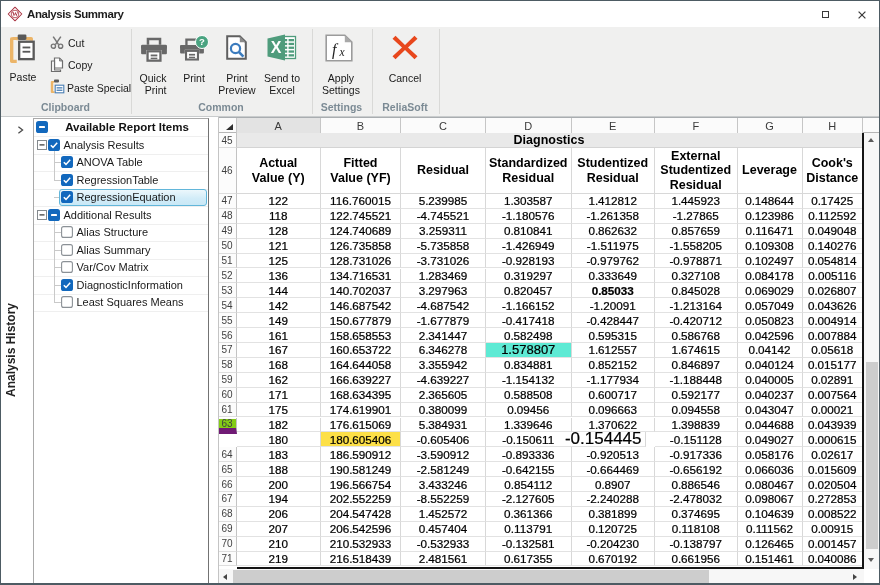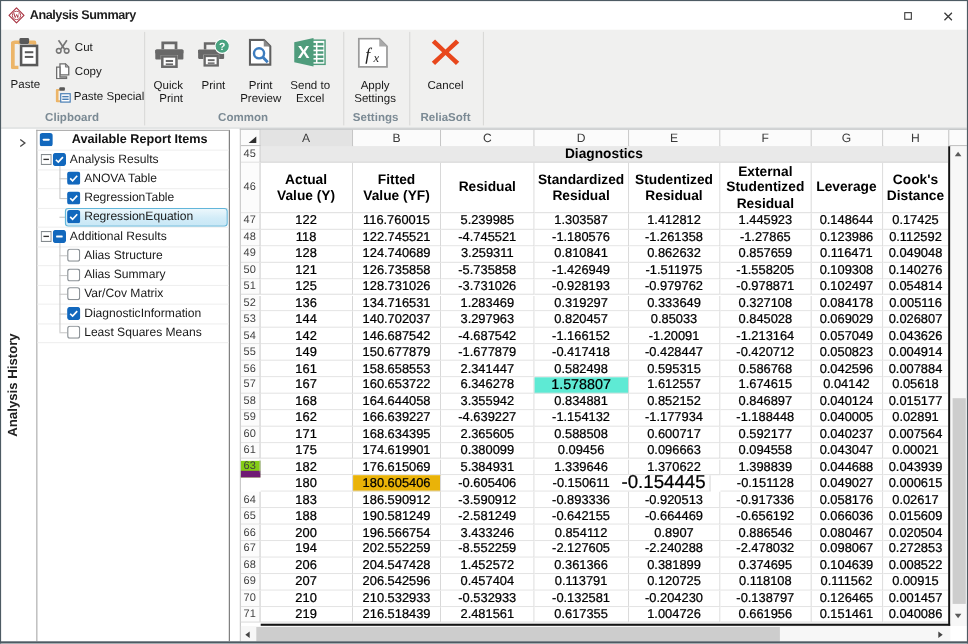--- a/index.html
+++ b/index.html
@@ -294,21 +294,21 @@
 <div class="abs ctr" style="left:486.0px;top:268.5px;width:85.5px;height:14.9px;background:#fff;border-right:1px solid #d8d8d8;border-bottom:1px solid #e2e2e2;box-sizing:border-box;font-size:11.7px;font-weight:400;color:#000;-webkit-text-stroke:0.22px #000">0.319297</div>
 <div class="abs ctr" style="left:571.5px;top:268.5px;width:83.5px;height:14.9px;background:#fff;border-right:1px solid #d8d8d8;border-bottom:1px solid #e2e2e2;box-sizing:border-box;font-size:11.7px;font-weight:400;color:#000;-webkit-text-stroke:0.22px #000">0.333649</div>
 <div class="abs ctr" style="left:655.0px;top:268.5px;width:82.5px;height:14.9px;background:#fff;border-right:1px solid #d8d8d8;border-bottom:1px solid #e2e2e2;box-sizing:border-box;font-size:11.7px;font-weight:400;color:#000;-webkit-text-stroke:0.22px #000">0.327108</div>
 <div class="abs ctr" style="left:737.5px;top:268.5px;width:65px;height:14.9px;background:#fff;border-right:1px solid #d8d8d8;border-bottom:1px solid #e2e2e2;box-sizing:border-box;font-size:11.7px;font-weight:400;color:#000;-webkit-text-stroke:0.22px #000">0.084178</div>
 <div class="abs ctr" style="left:802.5px;top:268.5px;width:60.5px;height:14.9px;background:#fff;border-right:1px solid #d8d8d8;border-bottom:1px solid #e2e2e2;box-sizing:border-box;font-size:11.7px;font-weight:400;color:#000;-webkit-text-stroke:0.22px #000">0.005116</div>
 <div class="abs ctr" style="left:218.5px;top:283.4px;width:18px;height:14.9px;background:#fcfcfc;border-right:1px solid #c3c3c3;border-bottom:1px solid #dedede;box-sizing:border-box;font-size:10px;color:#3f3f3f">53</div>
 <div class="abs ctr" style="left:236.5px;top:283.4px;width:84.5px;height:14.9px;background:#fff;border-right:1px solid #d8d8d8;border-bottom:1px solid #e2e2e2;box-sizing:border-box;font-size:11.7px;font-weight:400;color:#000;-webkit-text-stroke:0.22px #000">144</div>
 <div class="abs ctr" style="left:321.0px;top:283.4px;width:80px;height:14.9px;background:#fff;border-right:1px solid #d8d8d8;border-bottom:1px solid #e2e2e2;box-sizing:border-box;font-size:11.7px;font-weight:400;color:#000;-webkit-text-stroke:0.22px #000">140.702037</div>
 <div class="abs ctr" style="left:401.0px;top:283.4px;width:85px;height:14.9px;background:#fff;border-right:1px solid #d8d8d8;border-bottom:1px solid #e2e2e2;box-sizing:border-box;font-size:11.7px;font-weight:400;color:#000;-webkit-text-stroke:0.22px #000">3.297963</div>
 <div class="abs ctr" style="left:486.0px;top:283.4px;width:85.5px;height:14.9px;background:#fff;border-right:1px solid #d8d8d8;border-bottom:1px solid #e2e2e2;box-sizing:border-box;font-size:11.7px;font-weight:400;color:#000;-webkit-text-stroke:0.22px #000">0.820457</div>
-<div class="abs ctr" style="left:571.5px;top:283.4px;width:83.5px;height:14.9px;background:#fff;border-right:1px solid #d8d8d8;border-bottom:1px solid #e2e2e2;box-sizing:border-box;font-size:11.7px;font-weight:400;color:#000;-webkit-text-stroke:0.22px #000">0.85033</div>
+<div class="abs ctr" style="left:571.5px;top:283.4px;width:83.5px;height:14.9px;background:#fff;border-right:1px solid #d8d8d8;border-bottom:1px solid #e2e2e2;box-sizing:border-box;font-size:11.7px;font-weight:700;color:#000;-webkit-text-stroke:0.22px #000">0.85033</div>
 <div class="abs ctr" style="left:655.0px;top:283.4px;width:82.5px;height:14.9px;background:#fff;border-right:1px solid #d8d8d8;border-bottom:1px solid #e2e2e2;box-sizing:border-box;font-size:11.7px;font-weight:400;color:#000;-webkit-text-stroke:0.22px #000">0.845028</div>
 <div class="abs ctr" style="left:737.5px;top:283.4px;width:65px;height:14.9px;background:#fff;border-right:1px solid #d8d8d8;border-bottom:1px solid #e2e2e2;box-sizing:border-box;font-size:11.7px;font-weight:400;color:#000;-webkit-text-stroke:0.22px #000">0.069029</div>
 <div class="abs ctr" style="left:802.5px;top:283.4px;width:60.5px;height:14.9px;background:#fff;border-right:1px solid #d8d8d8;border-bottom:1px solid #e2e2e2;box-sizing:border-box;font-size:11.7px;font-weight:400;color:#000;-webkit-text-stroke:0.22px #000">0.026807</div>
 <div class="abs ctr" style="left:218.5px;top:298.3px;width:18px;height:14.9px;background:#fcfcfc;border-right:1px solid #c3c3c3;border-bottom:1px solid #dedede;box-sizing:border-box;font-size:10px;color:#3f3f3f">54</div>
 <div class="abs ctr" style="left:236.5px;top:298.3px;width:84.5px;height:14.9px;background:#fff;border-right:1px solid #d8d8d8;border-bottom:1px solid #e2e2e2;box-sizing:border-box;font-size:11.7px;font-weight:400;color:#000;-webkit-text-stroke:0.22px #000">142</div>
 <div class="abs ctr" style="left:321.0px;top:298.3px;width:80px;height:14.9px;background:#fff;border-right:1px solid #d8d8d8;border-bottom:1px solid #e2e2e2;box-sizing:border-box;font-size:11.7px;font-weight:400;color:#000;-webkit-text-stroke:0.22px #000">146.687542</div>
 <div class="abs ctr" style="left:401.0px;top:298.3px;width:85px;height:14.9px;background:#fff;border-right:1px solid #d8d8d8;border-bottom:1px solid #e2e2e2;box-sizing:border-box;font-size:11.7px;font-weight:400;color:#000;-webkit-text-stroke:0.22px #000">-4.687542</div>
 <div class="abs ctr" style="left:486.0px;top:298.3px;width:85.5px;height:14.9px;background:#fff;border-right:1px solid #d8d8d8;border-bottom:1px solid #e2e2e2;box-sizing:border-box;font-size:11.7px;font-weight:400;color:#000;-webkit-text-stroke:0.22px #000">-1.166152</div>
 <div class="abs ctr" style="left:571.5px;top:298.3px;width:83.5px;height:14.9px;background:#fff;border-right:1px solid #d8d8d8;border-bottom:1px solid #e2e2e2;box-sizing:border-box;font-size:11.7px;font-weight:400;color:#000;-webkit-text-stroke:0.22px #000">-1.20091</div>
 <div class="abs ctr" style="left:655.0px;top:298.3px;width:82.5px;height:14.9px;background:#fff;border-right:1px solid #d8d8d8;border-bottom:1px solid #e2e2e2;box-sizing:border-box;font-size:11.7px;font-weight:400;color:#000;-webkit-text-stroke:0.22px #000">-1.213164</div>
@@ -381,21 +381,21 @@
 <div class="abs ctr" style="left:236.5px;top:417.5px;width:84.5px;height:14.9px;background:#fff;border-right:1px solid #d8d8d8;border-bottom:1px solid #e2e2e2;box-sizing:border-box;font-size:11.7px;font-weight:400;color:#000;-webkit-text-stroke:0.22px #000">182</div>
 <div class="abs ctr" style="left:321.0px;top:417.5px;width:80px;height:14.9px;background:#fff;border-right:1px solid #d8d8d8;border-bottom:1px solid #e2e2e2;box-sizing:border-box;font-size:11.7px;font-weight:400;color:#000;-webkit-text-stroke:0.22px #000">176.615069</div>
 <div class="abs ctr" style="left:401.0px;top:417.5px;width:85px;height:14.9px;background:#fff;border-right:1px solid #d8d8d8;border-bottom:1px solid #e2e2e2;box-sizing:border-box;font-size:11.7px;font-weight:400;color:#000;-webkit-text-stroke:0.22px #000">5.384931</div>
 <div class="abs ctr" style="left:486.0px;top:417.5px;width:85.5px;height:14.9px;background:#fff;border-right:1px solid #d8d8d8;border-bottom:1px solid #e2e2e2;box-sizing:border-box;font-size:11.7px;font-weight:400;color:#000;-webkit-text-stroke:0.22px #000">1.339646</div>
 <div class="abs ctr" style="left:571.5px;top:417.5px;width:83.5px;height:14.9px;background:#fff;border-right:1px solid #d8d8d8;border-bottom:1px solid #e2e2e2;box-sizing:border-box;font-size:11.7px;font-weight:400;color:#000;-webkit-text-stroke:0.22px #000">1.370622</div>
 <div class="abs ctr" style="left:655.0px;top:417.5px;width:82.5px;height:14.9px;background:#fff;border-right:1px solid #d8d8d8;border-bottom:1px solid #e2e2e2;box-sizing:border-box;font-size:11.7px;font-weight:400;color:#000;-webkit-text-stroke:0.22px #000">1.398839</div>
 <div class="abs ctr" style="left:737.5px;top:417.5px;width:65px;height:14.9px;background:#fff;border-right:1px solid #d8d8d8;border-bottom:1px solid #e2e2e2;box-sizing:border-box;font-size:11.7px;font-weight:400;color:#000;-webkit-text-stroke:0.22px #000">0.044688</div>
 <div class="abs ctr" style="left:802.5px;top:417.5px;width:60.5px;height:14.9px;background:#fff;border-right:1px solid #d8d8d8;border-bottom:1px solid #e2e2e2;box-sizing:border-box;font-size:11.7px;font-weight:400;color:#000;-webkit-text-stroke:0.22px #000">0.043939</div>
 <div class="abs ctr" style="left:218.5px;top:419px;width:18px;height:14.9px;background:#84cc16;border-right:1px solid #c3c3c3;border-bottom:6px solid #701a75;box-sizing:border-box;font-size:10px;color:#3f3f3f">63</div>
 <div class="abs ctr" style="left:236.5px;top:432.4px;width:84.5px;height:14.9px;background:#fff;border-right:1px solid #d8d8d8;border-bottom:1px solid #e2e2e2;box-sizing:border-box;font-size:11.7px;font-weight:400;color:#000;-webkit-text-stroke:0.22px #000">180</div>
-<div class="abs ctr" style="left:321.0px;top:432.4px;width:80px;height:14.9px;background:#eab308;border-right:1px solid #d8d8d8;border-bottom:1px solid #e2e2e2;box-sizing:border-box;font-size:11.7px;font-weight:400;color:#000;-webkit-text-stroke:0.22px #000">180.605406</div>
+<div class="abs ctr" style="left:321.0px;top:432.4px;width:80px;height:14.9px;background:#fde047;border-right:1px solid #d8d8d8;border-bottom:1px solid #e2e2e2;box-sizing:border-box;font-size:11.7px;font-weight:400;color:#000;-webkit-text-stroke:0.22px #000">180.605406</div>
 <div class="abs ctr" style="left:401.0px;top:432.4px;width:85px;height:14.9px;background:#fff;border-right:1px solid #d8d8d8;border-bottom:1px solid #e2e2e2;box-sizing:border-box;font-size:11.7px;font-weight:400;color:#000;-webkit-text-stroke:0.22px #000">-0.605406</div>
 <div class="abs ctr" style="left:486.0px;top:432.4px;width:85.5px;height:14.9px;background:#fff;border-right:1px solid #d8d8d8;border-bottom:1px solid #e2e2e2;box-sizing:border-box;font-size:11.7px;font-weight:400;color:#000;-webkit-text-stroke:0.22px #000">-0.150611</div>
 <div class="abs ctr" style="left:562px;top:432.4px;width:83.5px;height:14.9px;background:#fff;border-right:1px solid #d8d8d8;border-bottom:1px solid #e2e2e2;box-sizing:border-box;font-size:17px;font-weight:400;color:#000;-webkit-text-stroke:0.22px #000">-0.154445</div>
 <div class="abs ctr" style="left:655.0px;top:432.4px;width:82.5px;height:14.9px;background:#fff;border-right:1px solid #d8d8d8;border-bottom:1px solid #e2e2e2;box-sizing:border-box;font-size:11.7px;font-weight:400;color:#000;-webkit-text-stroke:0.22px #000">-0.151128</div>
 <div class="abs ctr" style="left:737.5px;top:432.4px;width:65px;height:14.9px;background:#fff;border-right:1px solid #d8d8d8;border-bottom:1px solid #e2e2e2;box-sizing:border-box;font-size:11.7px;font-weight:400;color:#000;-webkit-text-stroke:0.22px #000">0.049027</div>
 <div class="abs ctr" style="left:802.5px;top:432.4px;width:60.5px;height:14.9px;background:#fff;border-right:1px solid #d8d8d8;border-bottom:1px solid #e2e2e2;box-sizing:border-box;font-size:11.7px;font-weight:400;color:#000;-webkit-text-stroke:0.22px #000">0.000615</div>
 <div class="abs ctr" style="left:218.5px;top:447.3px;width:18px;height:14.9px;background:#fcfcfc;border-right:1px solid #c3c3c3;border-bottom:1px solid #dedede;box-sizing:border-box;font-size:10px;color:#3f3f3f">64</div>
 <div class="abs ctr" style="left:236.5px;top:447.3px;width:84.5px;height:14.9px;background:#fff;border-right:1px solid #d8d8d8;border-bottom:1px solid #e2e2e2;box-sizing:border-box;font-size:11.7px;font-weight:400;color:#000;-webkit-text-stroke:0.22px #000">183</div>
 <div class="abs ctr" style="left:321.0px;top:447.3px;width:80px;height:14.9px;background:#fff;border-right:1px solid #d8d8d8;border-bottom:1px solid #e2e2e2;box-sizing:border-box;font-size:11.7px;font-weight:400;color:#000;-webkit-text-stroke:0.22px #000">186.590912</div>
 <div class="abs ctr" style="left:401.0px;top:447.3px;width:85px;height:14.9px;background:#fff;border-right:1px solid #d8d8d8;border-bottom:1px solid #e2e2e2;box-sizing:border-box;font-size:11.7px;font-weight:400;color:#000;-webkit-text-stroke:0.22px #000">-3.590912</div>
@@ -456,21 +456,21 @@
 <div class="abs ctr" style="left:486.0px;top:536.7px;width:85.5px;height:14.9px;background:#fff;border-right:1px solid #d8d8d8;border-bottom:1px solid #e2e2e2;box-sizing:border-box;font-size:11.7px;font-weight:400;color:#000;-webkit-text-stroke:0.22px #000">-0.132581</div>
 <div class="abs ctr" style="left:571.5px;top:536.7px;width:83.5px;height:14.9px;background:#fff;border-right:1px solid #d8d8d8;border-bottom:1px solid #e2e2e2;box-sizing:border-box;font-size:11.7px;font-weight:400;color:#000;-webkit-text-stroke:0.22px #000">-0.204230</div>
 <div class="abs ctr" style="left:655.0px;top:536.7px;width:82.5px;height:14.9px;background:#fff;border-right:1px solid #d8d8d8;border-bottom:1px solid #e2e2e2;box-sizing:border-box;font-size:11.7px;font-weight:400;color:#000;-webkit-text-stroke:0.22px #000">-0.138797</div>
 <div class="abs ctr" style="left:737.5px;top:536.7px;width:65px;height:14.9px;background:#fff;border-right:1px solid #d8d8d8;border-bottom:1px solid #e2e2e2;box-sizing:border-box;font-size:11.7px;font-weight:400;color:#000;-webkit-text-stroke:0.22px #000">0.126465</div>
 <div class="abs ctr" style="left:802.5px;top:536.7px;width:60.5px;height:14.9px;background:#fff;border-right:1px solid #d8d8d8;border-bottom:1px solid #e2e2e2;box-sizing:border-box;font-size:11.7px;font-weight:400;color:#000;-webkit-text-stroke:0.22px #000">0.001457</div>
 <div class="abs ctr" style="left:218.5px;top:551.6px;width:18px;height:14.9px;background:#fcfcfc;border-right:1px solid #c3c3c3;border-bottom:1px solid #dedede;box-sizing:border-box;font-size:10px;color:#3f3f3f">71</div>
 <div class="abs ctr" style="left:236.5px;top:551.6px;width:84.5px;height:14.9px;background:#fff;border-right:1px solid #d8d8d8;border-bottom:1px solid #e2e2e2;box-sizing:border-box;font-size:11.7px;font-weight:400;color:#000;-webkit-text-stroke:0.22px #000">219</div>
 <div class="abs ctr" style="left:321.0px;top:551.6px;width:80px;height:14.9px;background:#fff;border-right:1px solid #d8d8d8;border-bottom:1px solid #e2e2e2;box-sizing:border-box;font-size:11.7px;font-weight:400;color:#000;-webkit-text-stroke:0.22px #000">216.518439</div>
 <div class="abs ctr" style="left:401.0px;top:551.6px;width:85px;height:14.9px;background:#fff;border-right:1px solid #d8d8d8;border-bottom:1px solid #e2e2e2;box-sizing:border-box;font-size:11.7px;font-weight:400;color:#000;-webkit-text-stroke:0.22px #000">2.481561</div>
 <div class="abs ctr" style="left:486.0px;top:551.6px;width:85.5px;height:14.9px;background:#fff;border-right:1px solid #d8d8d8;border-bottom:1px solid #e2e2e2;box-sizing:border-box;font-size:11.7px;font-weight:400;color:#000;-webkit-text-stroke:0.22px #000">0.617355</div>
-<div class="abs ctr" style="left:571.5px;top:551.6px;width:83.5px;height:14.9px;background:#fff;border-right:1px solid #d8d8d8;border-bottom:1px solid #e2e2e2;box-sizing:border-box;font-size:11.7px;font-weight:400;color:#000;-webkit-text-stroke:0.22px #000">1.004726</div>
+<div class="abs ctr" style="left:571.5px;top:551.6px;width:83.5px;height:14.9px;background:#fff;border-right:1px solid #d8d8d8;border-bottom:1px solid #e2e2e2;box-sizing:border-box;font-size:11.7px;font-weight:400;color:#000;-webkit-text-stroke:0.22px #000">0.670192</div>
 <div class="abs ctr" style="left:655.0px;top:551.6px;width:82.5px;height:14.9px;background:#fff;border-right:1px solid #d8d8d8;border-bottom:1px solid #e2e2e2;box-sizing:border-box;font-size:11.7px;font-weight:400;color:#000;-webkit-text-stroke:0.22px #000">0.661956</div>
 <div class="abs ctr" style="left:737.5px;top:551.6px;width:65px;height:14.9px;background:#fff;border-right:1px solid #d8d8d8;border-bottom:1px solid #e2e2e2;box-sizing:border-box;font-size:11.7px;font-weight:400;color:#000;-webkit-text-stroke:0.22px #000">0.151461</div>
 <div class="abs ctr" style="left:802.5px;top:551.6px;width:60.5px;height:14.9px;background:#fff;border-right:1px solid #d8d8d8;border-bottom:1px solid #e2e2e2;box-sizing:border-box;font-size:11.7px;font-weight:400;color:#000;-webkit-text-stroke:0.22px #000">0.040086</div>
 <div class="abs" style="left:236.5px;top:566.5px;width:627.5px;height:2.5px;background:#141414"></div>
 <div class="abs" style="left:862px;top:133px;width:2px;height:436px;background:#141414"></div>
 <div class="abs" style="left:864px;top:133px;width:14.5px;height:436px;background:#f7f7f7"></div>
 <div class="abs" style="left:866px;top:135px;width:11px;height:11px">
     <div class="abs" style="left:2px;top:3px;width:0;height:0;border-left:3.5px solid transparent;border-right:3.5px solid transparent;border-bottom:4.5px solid #5a5a5a;"></div>
   </div>
 <div class="abs" style="left:865.5px;top:362px;width:12px;height:187px;background:#cdcdcd"></div>

